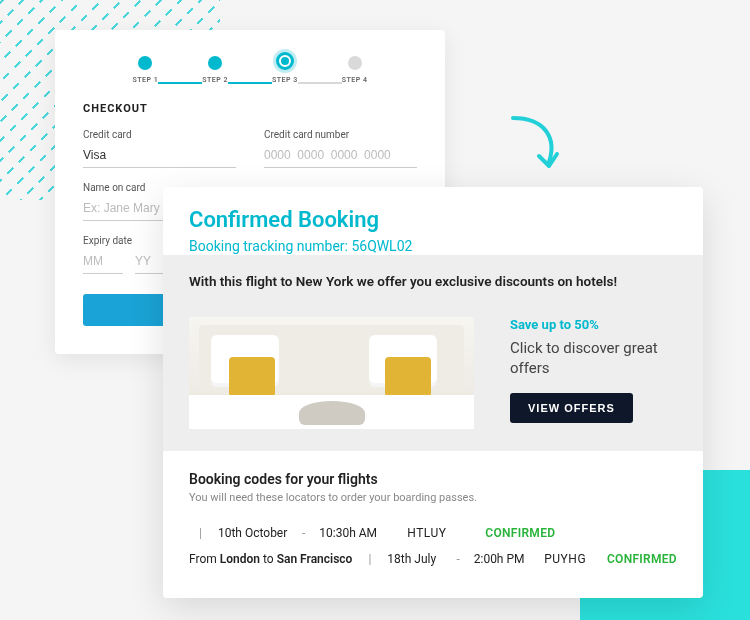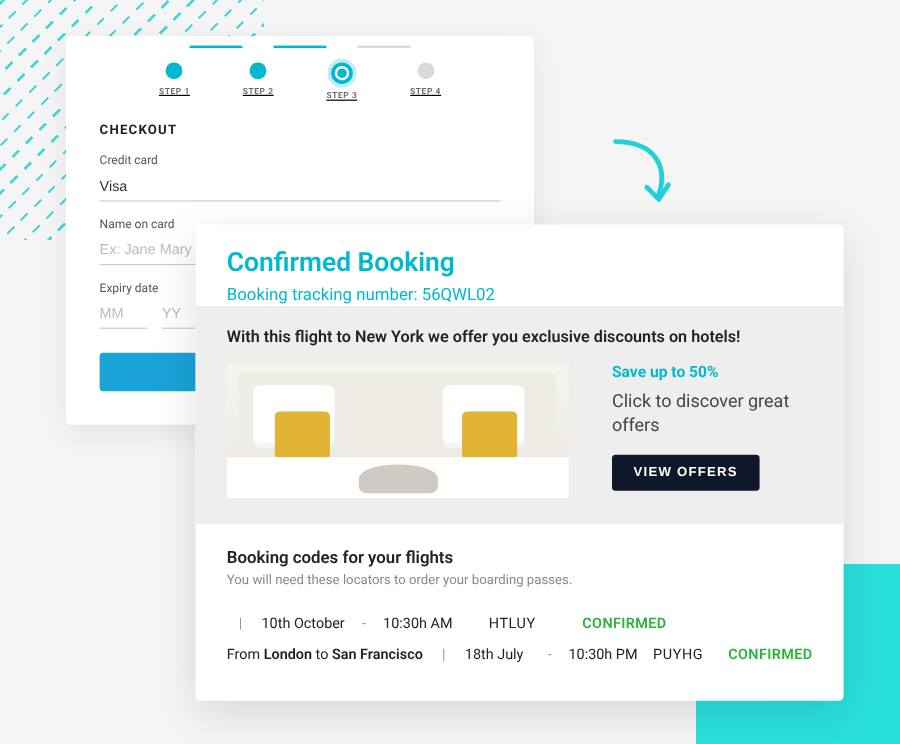--- a/index.html
+++ b/index.html
@@ -35,21 +35,21 @@
   .card-checkout {
     position:absolute;
     top:30px; left:55px;
     width:390px;
     background:#fff;
     border-radius:4px;
     box-shadow:0 6px 24px rgba(0,0,0,0.08);
     padding: 22px 28px 28px;
     z-index:2;
   }
-  .stepper { display:flex; align-items:flex-start; justify-content:center; margin-bottom:18px;text-decoration:underline; }
+  .stepper { display:flex; align-items:flex-end; justify-content:center; margin-bottom:18px; }
   .step { display:flex; flex-direction:column; align-items:center; position:relative;}
   .dot {
     width:14px; height:14px; border-radius:50%;
     background:#00b9ce;
   }
   .dot.outline {
     background:#fff; border:3px solid #00b9ce; width:18px; height:18px;
     box-shadow:0 0 0 3px rgba(0,185,206,0.25);
   }
   .dot.dotinner::after{
@@ -96,21 +96,21 @@
     border-radius:4px;
     box-shadow:0 10px 36px rgba(0,0,0,0.12);
     z-index:4;
   }
   .confirm-head{ padding:20px 26px 1px;}
   .confirm-title{ color:#00b9ce; font-size:22px; font-weight:600;}
   .confirm-sub{ color:#00b9ce; font-size:14px; margin-top:6px;}
   .promo{
     background:#eeeeee; padding:18px 26px 22px;
   }
-  .promo-head{ font-size:13.5px; font-weight:600; color:#222; margin-bottom:14px;}
+  .promo-head{ font-size:13.5px; font-weight:600; color:#222; margin-bottom:28px;}
   .promo-body{ display:flex; gap:36px; align-items:flex-start;}
   .hotel-img{
     width:285px; height:112px; flex:none;
     position:relative; overflow:hidden;
     background:linear-gradient(#f7f5f0,#e9e6df);
   }
   .pillow{ position:absolute; background:#fff; border-radius:6px; box-shadow:inset 0 -4px 0 rgba(0,0,0,0.04);}
   .pillow.p1{ left:22px; top:18px; width:68px; height:52px;}
   .pillow.p2{ left:180px; top:18px; width:68px; height:52px;}
   .cushion{ position:absolute; background:#e2b436; border-radius:4px;}
@@ -170,20 +170,24 @@
       <span class="step-label">STEP 4</span>
     </div>
   </div>
 
   <div class="checkout-title">CHECKOUT</div>
 
   <div class="row">
     <div class="field">
       <span class="field-label">Credit card</span>
       <input class="field-input" value="Visa" style="">
+    </div>
+    <div class="field">
+      <span class="field-label">Credit card number</span>
+      <input class="field-input" placeholder="0000  0000  0000  0000" style="">
     </div>
   </div>
 
   <div class="row">
     <div class="field">
       <span class="field-label">Name on card</span>
       <input class="field-input" placeholder="Ex: Jane Mary Doe" style="">
     </div>
   </div>
 
@@ -246,18 +250,18 @@
       <span class="status">CONFIRMED</span>
     </div>
 
     <div class="flight-row">
       <span class="seg">
         <span>From </span><span class="origin">London</span><span> to </span><span class="dest">San Francisco</span>
       </span>
       <span class="sep">|</span>
       <span class="date">18th July</span>
       <span class="dash">-</span>
-      <span class="time">10:30h PM</span>
+      <span class="time">2:00h PM</span>
       <span class="code">PUYHG</span>
       <span class="status">CONFIRMED</span>
     </div>
   </div>
 </div>
 
 </body></html>

